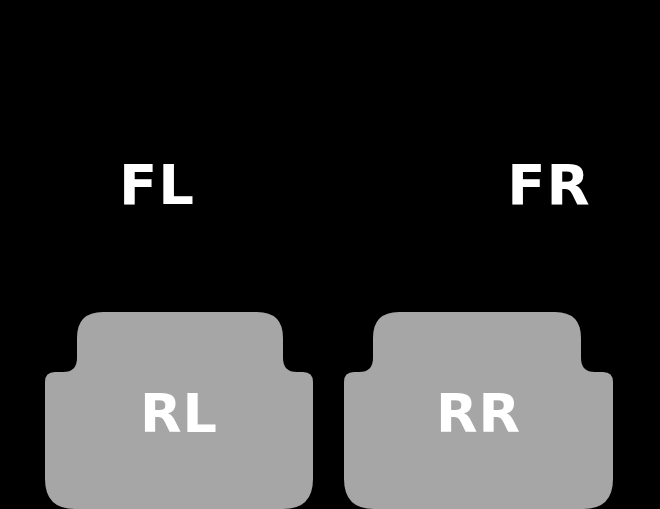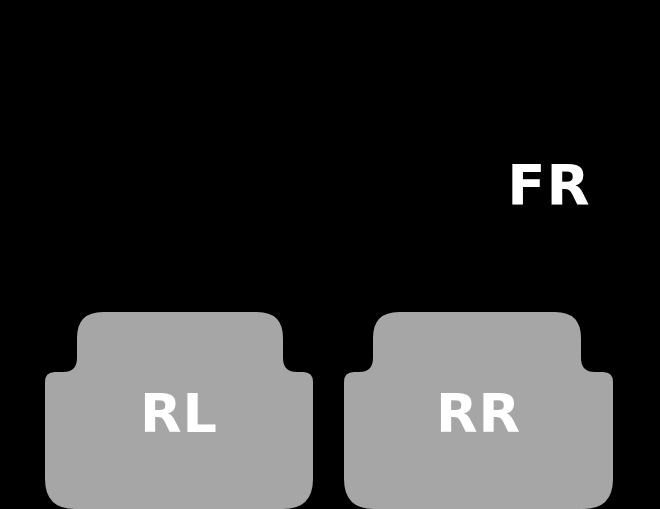--- a/index.html
+++ b/index.html
@@ -53,20 +53,21 @@
       line-height: 1;
       white-space: nowrap;
       user-select: none;
     }
   </style>
 </head>
 <body>
 
 <div class="stage">
 
+  <div class="pos-label front-label" style="left:157px;">FL</div>
 
   <div class="pos-label front-label" style="left:505px;margin-left:44px;">FR</div>
 
   <div class="mat mat-rr">
     <svg viewBox="0 0 269 197" xmlns="http://www.w3.org/2000/svg">
       <path d="M 55 0
                H 211
                Q 237 0 237 26
                V 46
                Q 237 60 251 60

